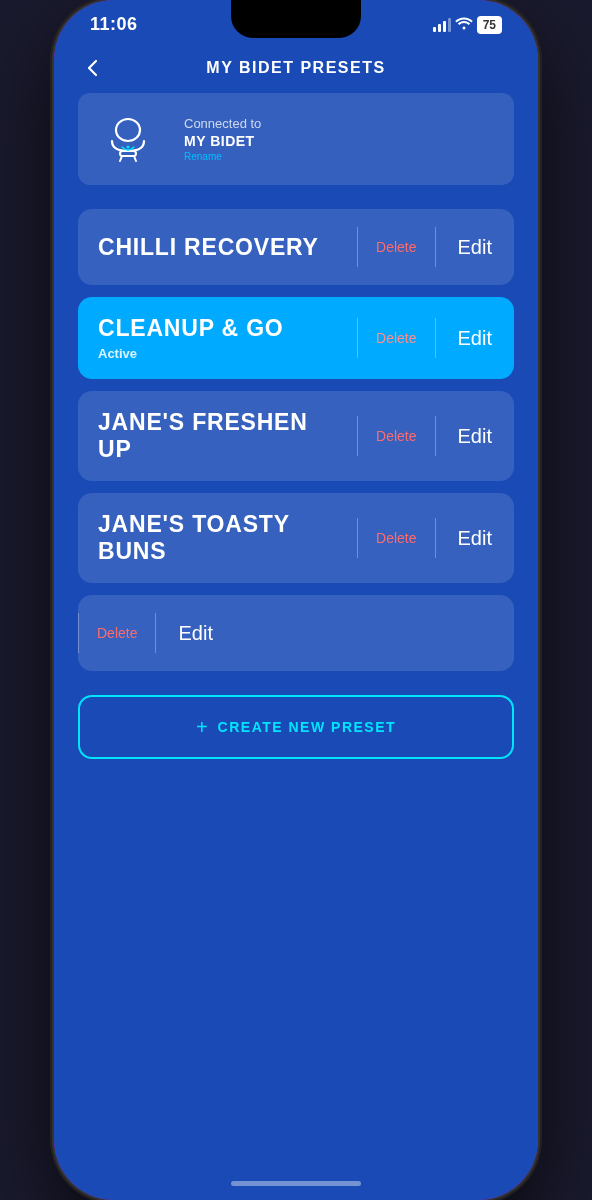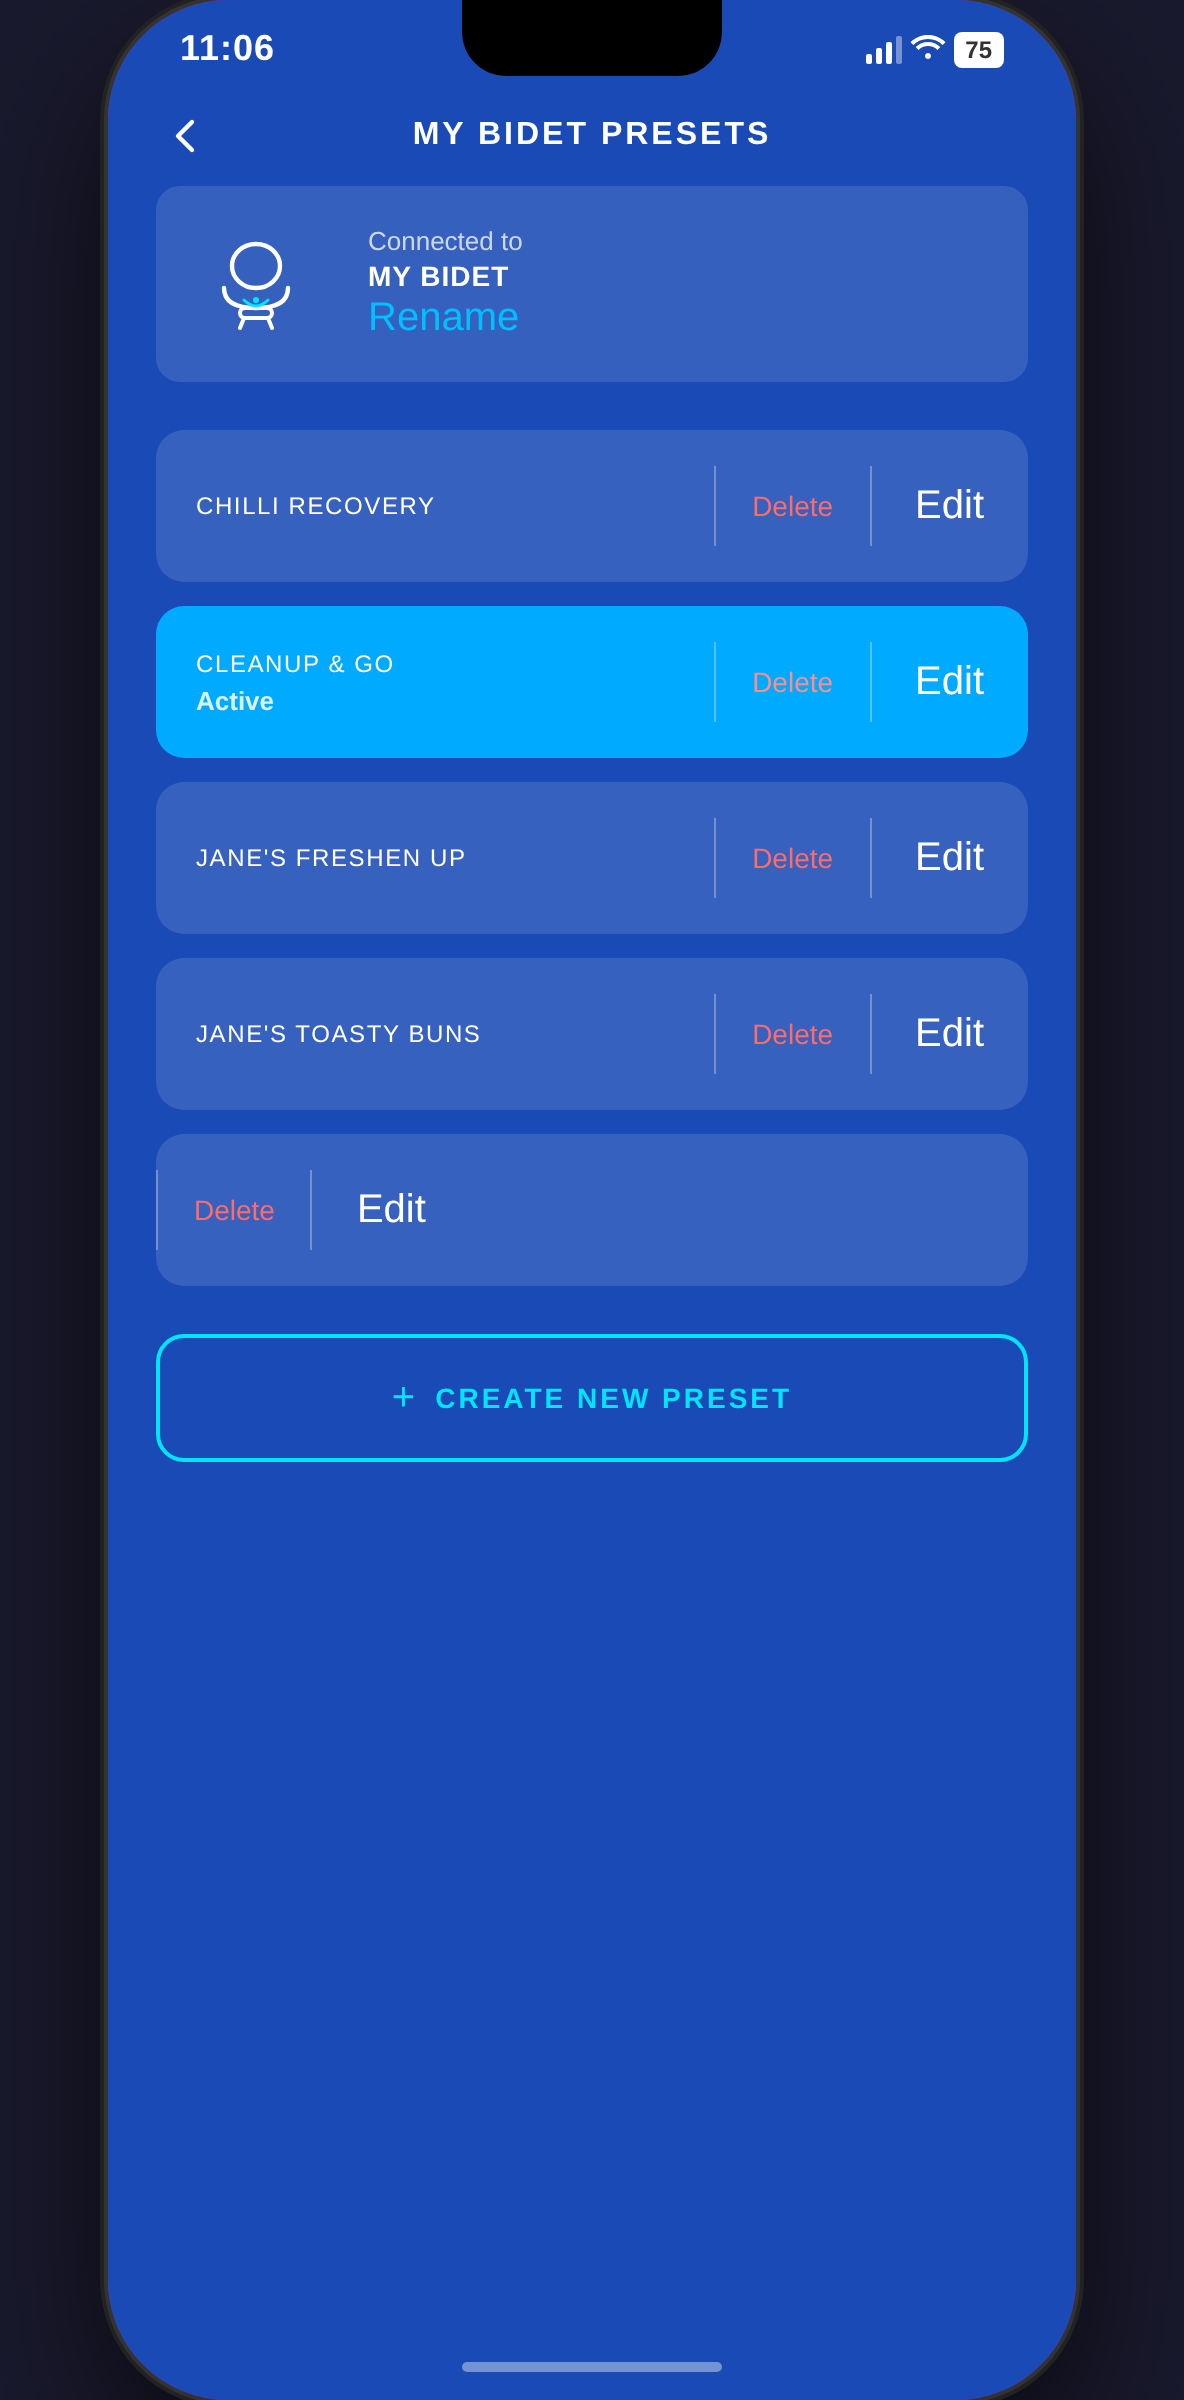--- a/index.html
+++ b/index.html
@@ -197,21 +197,21 @@
     }
 
     .device-name {
       font-size: 14px;
       font-weight: 700;
       color: white;
       letter-spacing: 0.5px;
     }
 
     .rename-link {
-      font-size: 20px;
+      font-size: 10px;
       color: #00bfff;
       font-weight: 500;
       cursor: pointer;
     }
 
     
     .presets-list {
       display: flex;
       flex-direction: column;
       gap: 12px;
@@ -231,22 +231,22 @@
       background: #00aaff;
       justify-content: center;
     }
 
     .preset-main {
       flex: 1;
       padding: 18px 20px;
     }
 
     .preset-name {
-      font-size: 12px;
-      font-weight: 400;
+      font-size: 23px;
+      font-weight: 700;
       color: white;
       letter-spacing: 0.8px;
       text-transform: uppercase;
     }
 
     .preset-status {
       font-size: 13px;
       font-weight: 600;
       color: rgba(255,255,255,0.85);
       margin-top: 4px;

